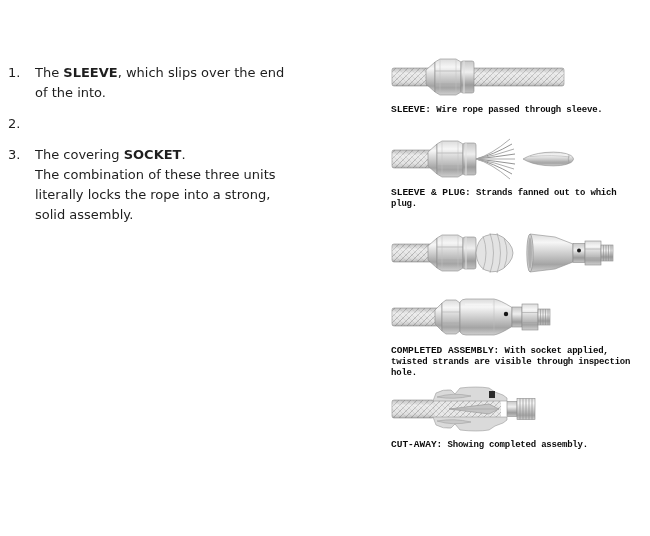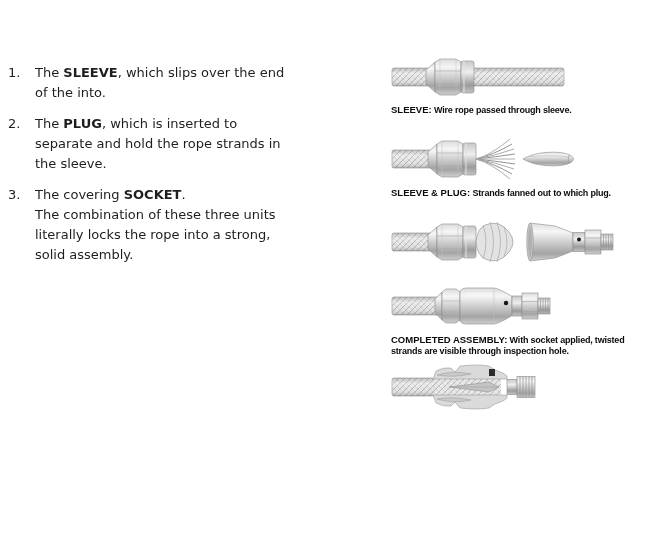--- a/index.html
+++ b/index.html
@@ -4,21 +4,21 @@
 <style>
   html,body{margin:0;padding:0;background:#fff;}
   .page{position:relative;width:650px;height:536px;background:#ffffff;overflow:hidden;
         font-family:"DejaVu Sans",sans-serif;}
   .left-col{position:absolute;left:8px;top:63px;width:340px;}
   .li{display:flex;font-size:13px;line-height:20px;color:#1e1e1e;margin-bottom:11px;}
   .num{flex:0 0 27px;}
   .li b{font-weight:bold;}
   .right-col{position:absolute;left:391px;top:55px;width:258px;}
   .figblock svg{display:block;}
-  .cap{margin-top:5px;width:254px;font-family:Liberation Sans, sans-serif;font-weight:bold;
+  .cap{margin-top:5px;width:254px;font-family:Liberation Mono, monospace;font-weight:bold;
        color:#0b0b0b;font-size:9px;line-height:11px;letter-spacing:-0.2px;}
   .cap-label{font-size:9.5px;letter-spacing:0;}
   .fb1{margin-bottom:20px}.fb2{margin-bottom:18px}.fb3{margin-bottom:16px}.fb4{margin-bottom:5px}
 </style>
 </head>
 <body>
 
 <div class="page">
 
   <svg width="0" height="0" style="position:absolute">
@@ -58,21 +58,20 @@
     </defs>
   </svg>
 
   <div class="left-col">
     <div class="li">
       <span class="num">1.</span>
       <span class="body"><span>The </span><b>SLEEVE</b><span>, which slips over the end</span><br><span>of the into.</span></span>
     </div>
     <div class="li">
       <span class="num">2.</span>
-      <span class="body"><span>The </span><b>PLUG</b><span>, which is inserted to</span><br><span>separate and hold the rope strands in</span><br><span>the sleeve.</span></span>
     </div>
     <div class="li">
       <span class="num">3.</span>
       <span class="body"><span>The covering </span><b>SOCKET</b><span>.</span><br><span>The combination of these three units</span><br><span>literally locks the rope into a strong,</span><br><span>solid assembly.</span></span>
     </div>
   </div>
 
   <div class="right-col">
 
     <div class="figblock fb1">
@@ -165,16 +164,17 @@
         <path d="M42,33 L45,41 Q52,45 60,44 L64,40 L69,46 Q86,48 98,46 L104,42 L112,39 L116,36 L116,33 Z" fill="#dadada" stroke="#8a8a8a" stroke-width="0.5"></path>
         <path d="M46,13 Q62,8 80,12 Q63,16 46,13 Z" fill="#c9c9c9" stroke="#888888" stroke-width="0.4"></path>
         <path d="M46,37 Q62,42 80,38 Q63,34 46,37 Z" fill="#c9c9c9" stroke="#888888" stroke-width="0.4"></path>
         <polygon points="58,25 98,20 108,25 98,30" fill="#c4c4c4" stroke="#868686" stroke-width="0.5"></polygon>
         <path d="M58,25 H108" stroke="#999999" stroke-width="0.5"></path>
         <rect x="98" y="7" width="6" height="7" fill="#2b2b2b"></rect>
         <rect x="116" y="17.5" width="10" height="15" fill="url(#gMetalD)" stroke="#8b8b8b" stroke-width="0.6"></rect>
         <rect x="126" y="14.5" width="18" height="21" fill="url(#gMetal)" stroke="#8b8b8b" stroke-width="0.6"></rect>
         <path d="M129,14.5 V35.5 M132,14.5 V35.5 M135,14.5 V35.5 M138,14.5 V35.5 M141,14.5 V35.5" stroke="#8f8f8f" stroke-width="0.7"></path>
       </svg>
+      <div class="cap"><b class="cap-label">CUT-AWAY:</b> <span>Showing completed assembly.</span></div>
     </div>
 
   </div>
 </div>
 
 </body></html>

